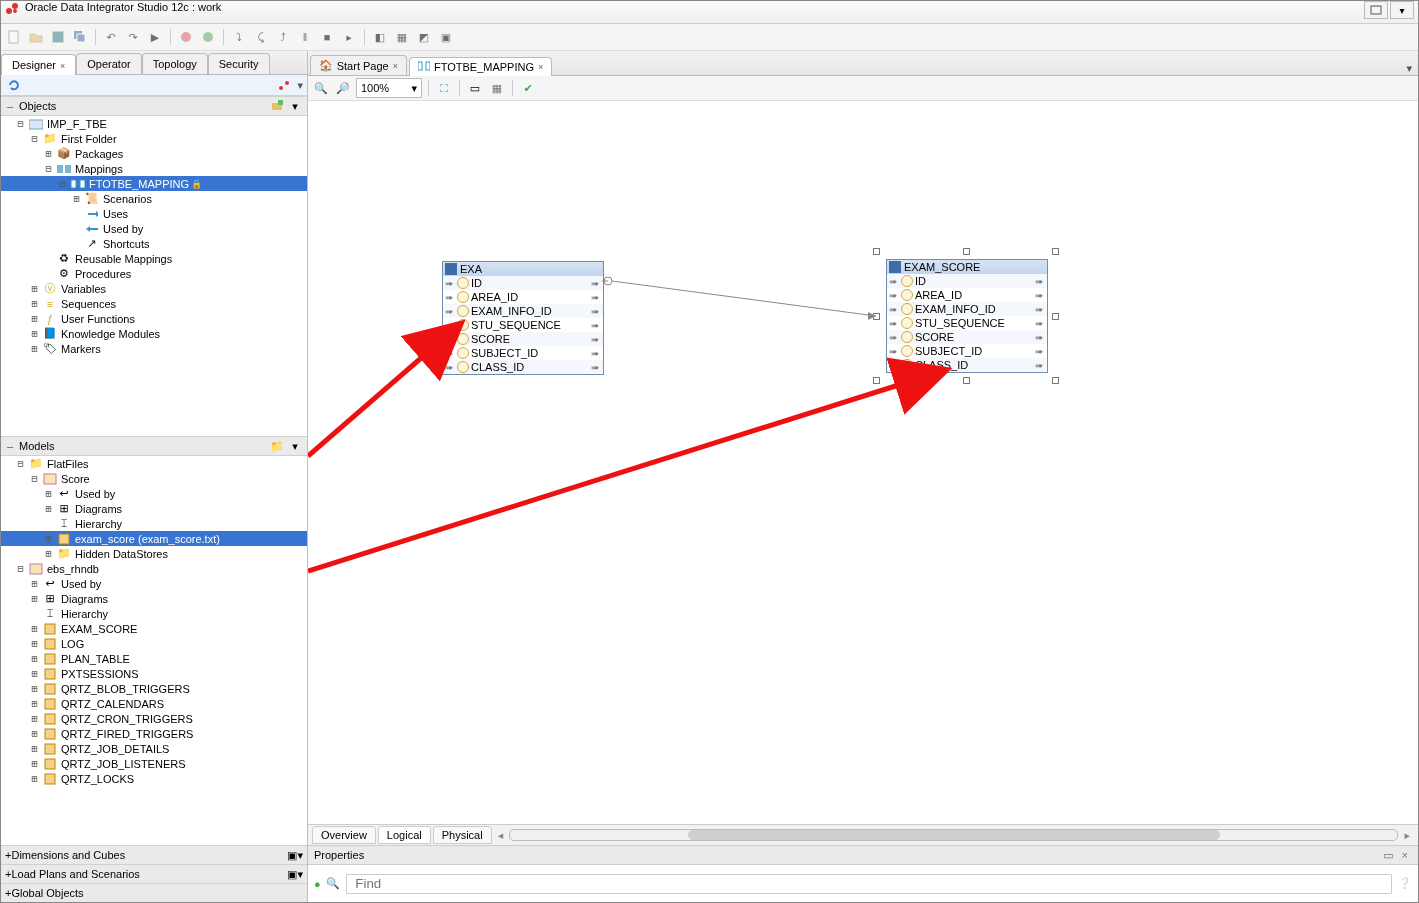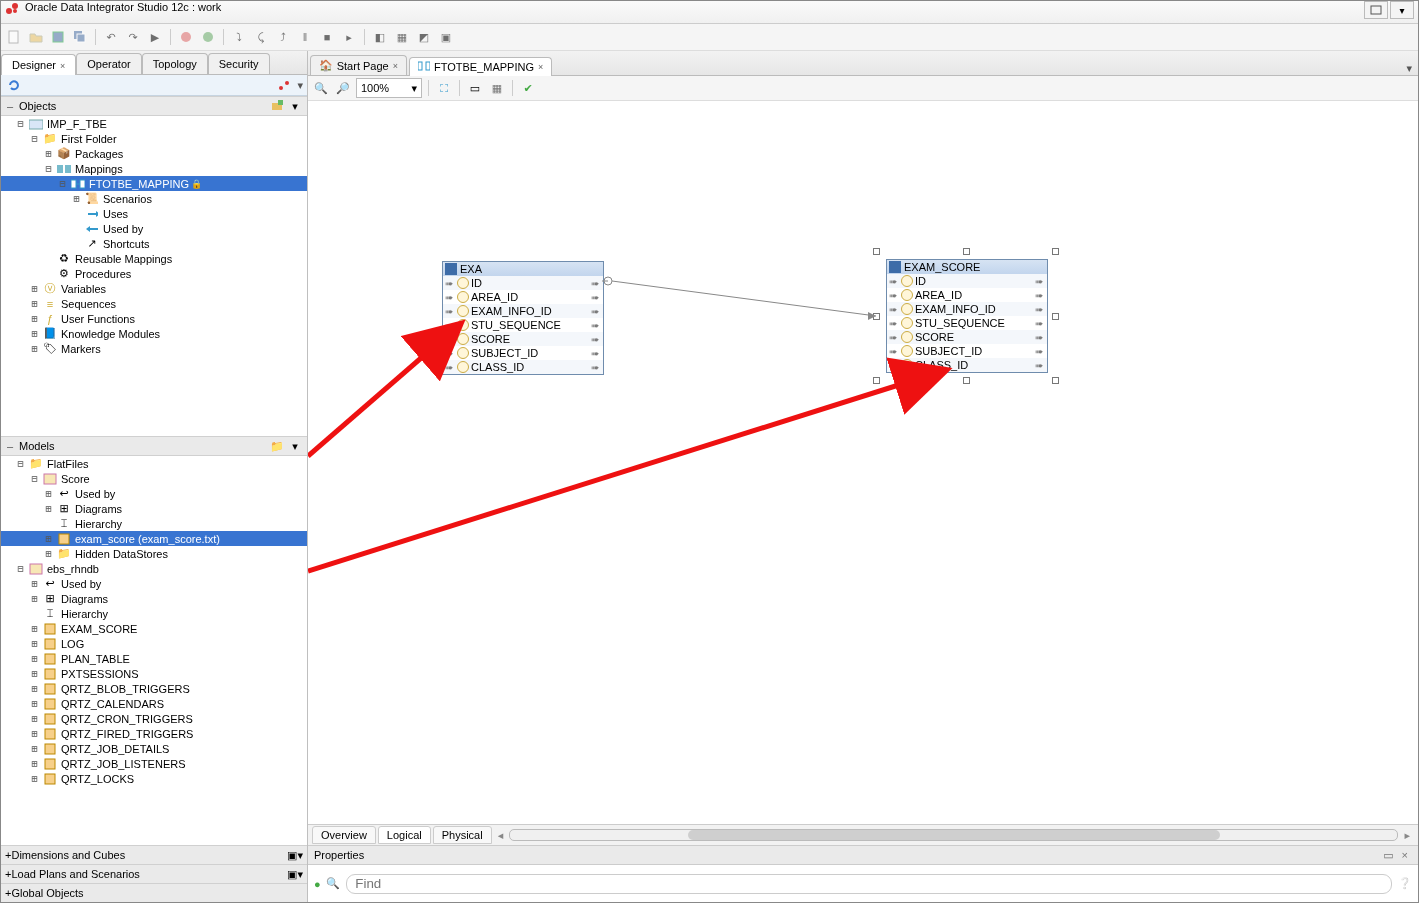--- a/index.html
+++ b/index.html
@@ -62,21 +62,21 @@
 .bottom-tabs{height:20px;display:flex;align-items:center;padding:0 4px;background:#f2f2f2;border-top:1px solid #ccc;gap:2px;}
 .btab{padding:2px 8px;border:1px solid #ccc;background:#f8f8f8;border-radius:3px 3px 0 0;font-size:11px;}
 .btab.active{background:#fff;}
 .hscroll{flex:1;height:12px;}
 .hscroll .track{height:10px;border:1px solid #bbb;background:#f0f0f0;border-radius:5px;position:relative;}
 .hscroll .thumb{position:absolute;left:20%;width:60%;top:0;bottom:0;background:#cfcfcf;border-radius:5px;}
 .props{height:56px;border-top:1px solid #ccc;display:flex;flex-direction:column;}
 .props-hdr{height:18px;background:#eaeaea;display:flex;align-items:center;padding:0 6px;border-bottom:1px solid #ccc;}
 .props-hdr .spacer{flex:1;}
 .props-body{flex:1;display:flex;align-items:center;padding:0 6px;gap:6px;}
-.find-input{flex:1;height:18px;border:1px solid #ccc;border-radius:9px;padding:0 8px;color:#888;}
+.find-input{flex:1;height:18px;border:1px solid #ccc;border-radius:1px;padding:0 8px;color:#888;}
 .collapsed-panel{height:18px;background:#eaeaea;border-top:1px solid #d0d0d0;display:flex;align-items:center;padding:0 4px;}
 .collapsed-panel .spacer{flex:1;}
 </style>
 </head>
 <body>
 
 <div class="window">
 
   <div class="titlebar">
     <span class="logo">

